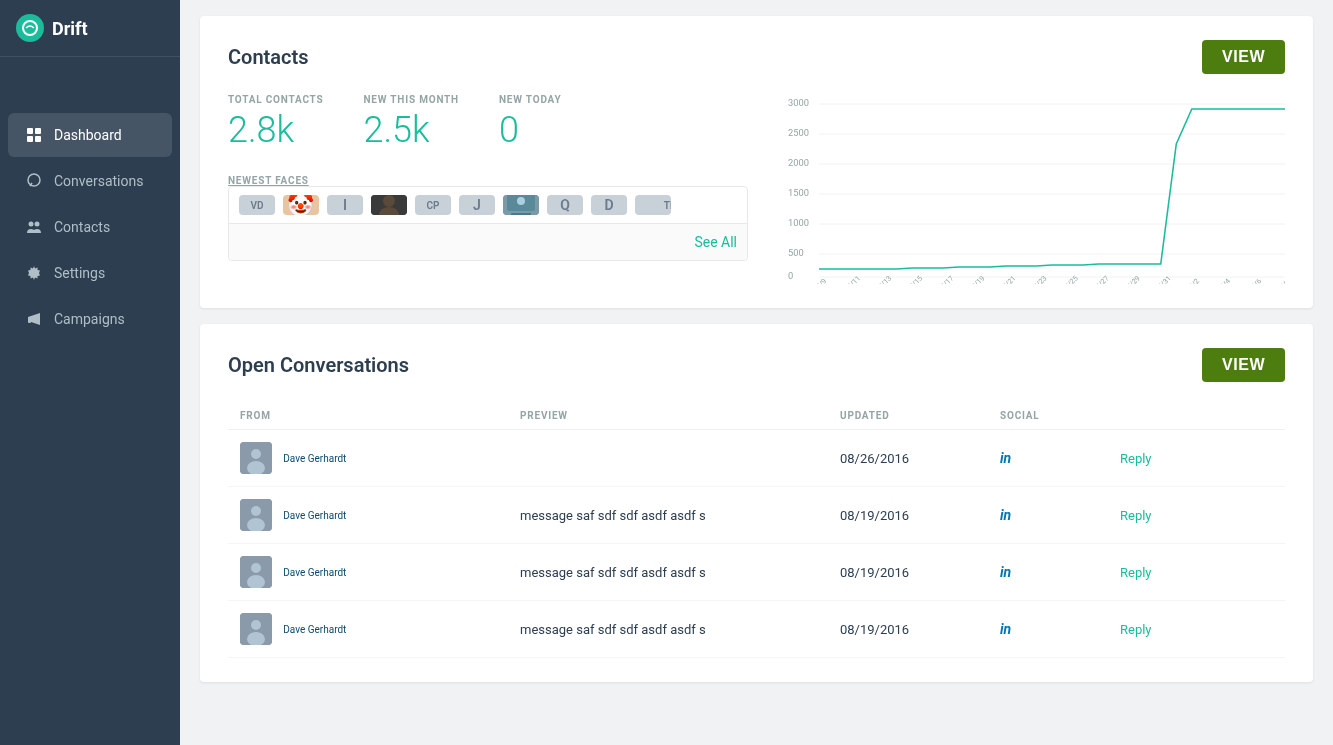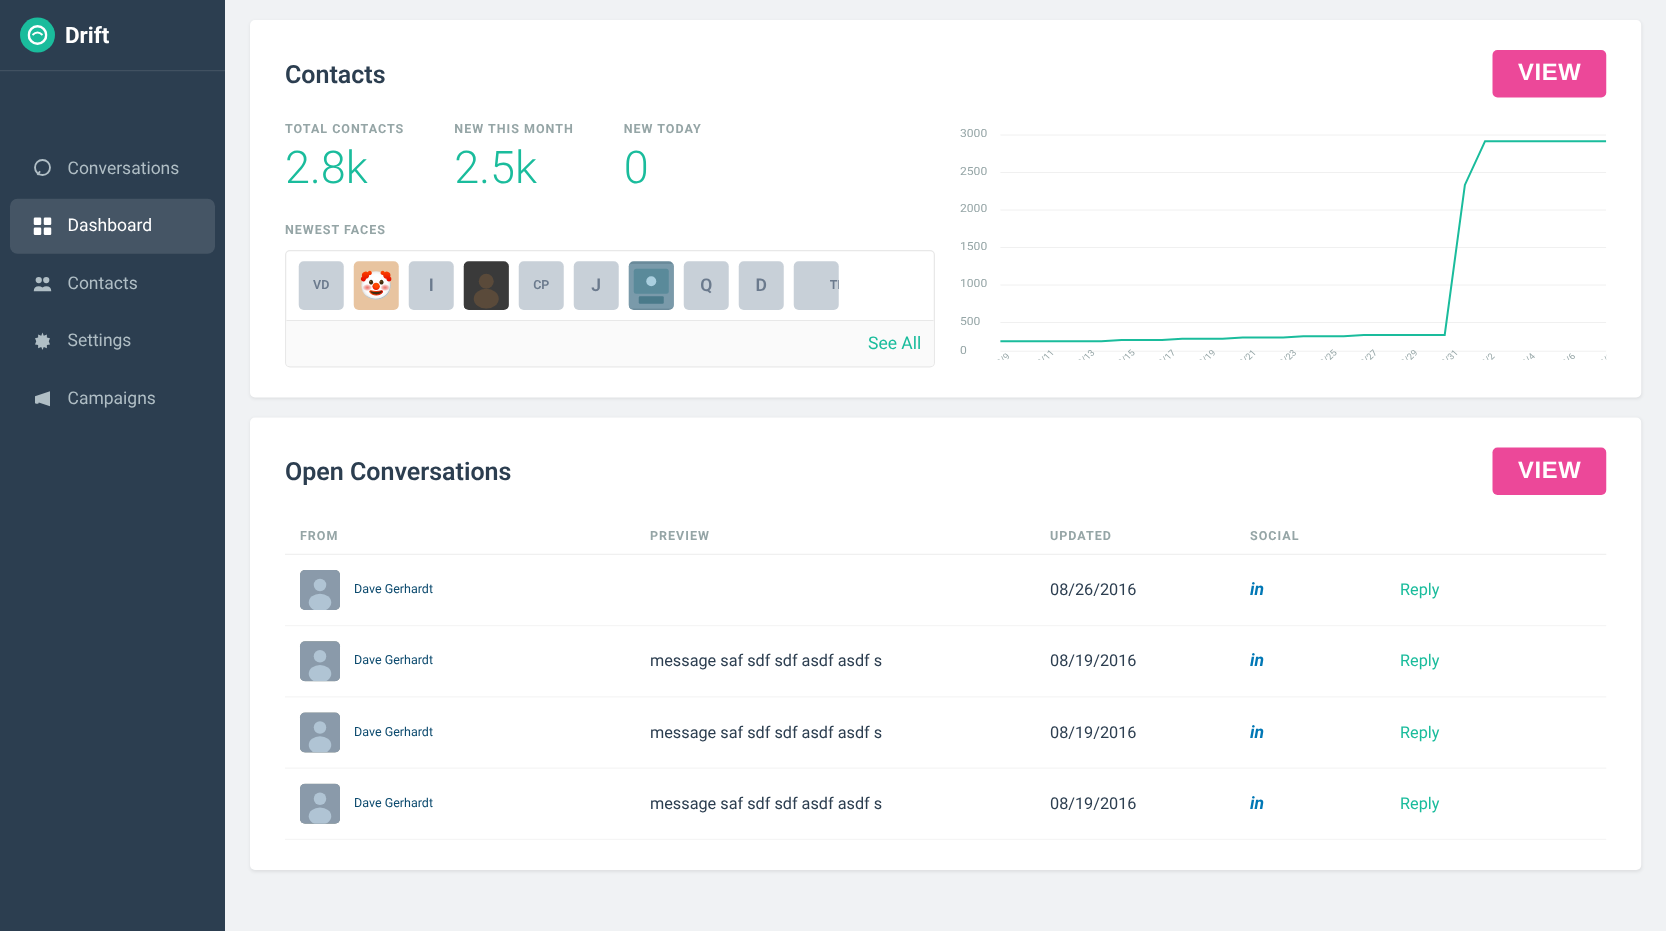--- a/index.html
+++ b/index.html
@@ -84,35 +84,35 @@
       align-items: center;
       justify-content: space-between;
       margin-bottom: 20px;
     }
     .section-title {
       font-size: 20px;
       font-weight: 600;
       color: #2c3e50;
     }
     .view-btn {
-      background: #ec4899;
+      background: #4d7c0f;
       color: #fff;
       border: none;
       border-radius: 4px;
       padding: 8px 20px;
-      font-size: 19px;
+      font-size: 16px;
       font-weight: 600;
       cursor: pointer;
       letter-spacing: 0.5px;
     }
 
     
     .contacts-body {
       display: flex;
-      gap: 20px;
+      gap: 40px;
     }
     .contacts-stats {
       flex: 0 0 520px;
     }
     .stats-row {
       display: flex;
       gap: 40px;
       margin-bottom: 24px;
     }
     .stat-item { }
@@ -128,37 +128,38 @@
       font-size: 36px;
       font-weight: 300;
       color: #1abc9c;
     }
     .newest-faces-label {
       font-size: 10px;
       font-weight: 700;
       color: #95a5a6;
       letter-spacing: 0.8px;
       text-transform: uppercase;
-      margin-bottom: 10px;
+      margin-bottom: 0;
+      text-decoration: underline;
     }
     .faces-container {
       border: 1px solid #e8e8e8;
       border-radius: 4px;
       overflow: hidden;
     }
     .faces-row {
       display: flex;
       align-items: center;
       padding: 8px 10px;
       gap: 8px;
       border-bottom: 1px solid #e8e8e8;
     }
     .face-avatar {
       width: 36px;
-      height: 39px;
+      height: 20px;
       border-radius: 4px;
       display: flex;
       align-items: center;
       justify-content: center;
       font-size: 12px;
       font-weight: 600;
       color: #fff;
       flex-shrink: 0;
       overflow: hidden;
     }
@@ -297,39 +298,39 @@
   <div class="sidebar-logo">
     <div class="sidebar-logo-icon">
       <svg width="16" height="16" viewBox="0 0 16 16" fill="white">
         <circle cx="8" cy="8" r="7" fill="none" stroke="white" stroke-width="2"></circle>
         <path d="M4 8 Q8 4 12 8" stroke="white" stroke-width="1.5" fill="none"></path>
       </svg>
     </div>
     <span>Drift</span>
   </div>
   <nav class="sidebar-nav">
-    <div class="sidebar-item">
-      <span class="sidebar-item-icon">
-        <svg width="16" height="16" viewBox="0 0 16 16" fill="none" stroke="currentColor" stroke-width="1.5">
-          <circle cx="8" cy="7" r="6"></circle>
-          <path d="M4 13 L6 10" stroke="currentColor" stroke-width="1.5"></path>
-        </svg>
-      </span>
-      <span>Conversations</span>
-    </div>
     <div class="sidebar-item active">
       <span class="sidebar-item-icon">
         <svg width="16" height="16" viewBox="0 0 16 16" fill="currentColor">
           <rect x="1" y="1" width="6" height="6" rx="1"></rect>
           <rect x="9" y="1" width="6" height="6" rx="1"></rect>
           <rect x="1" y="9" width="6" height="6" rx="1"></rect>
           <rect x="9" y="9" width="6" height="6" rx="1"></rect>
         </svg>
       </span>
       <span>Dashboard</span>
+    </div>
+    <div class="sidebar-item">
+      <span class="sidebar-item-icon">
+        <svg width="16" height="16" viewBox="0 0 16 16" fill="none" stroke="currentColor" stroke-width="1.5">
+          <circle cx="8" cy="7" r="6"></circle>
+          <path d="M4 13 L6 10" stroke="currentColor" stroke-width="1.5"></path>
+        </svg>
+      </span>
+      <span>Conversations</span>
     </div>
     <div class="sidebar-item">
       <span class="sidebar-item-icon">
         <svg width="16" height="16" viewBox="0 0 16 16" fill="currentColor">
           <circle cx="5" cy="5" r="2.5"></circle>
           <circle cx="11" cy="5" r="2.5"></circle>
           <path d="M1 14 Q1 10 5 10 Q6.5 10 8 11 Q9.5 10 11 10 Q15 10 15 14" fill="currentColor"></path>
         </svg>
       </span>
       <span>Contacts</span>

